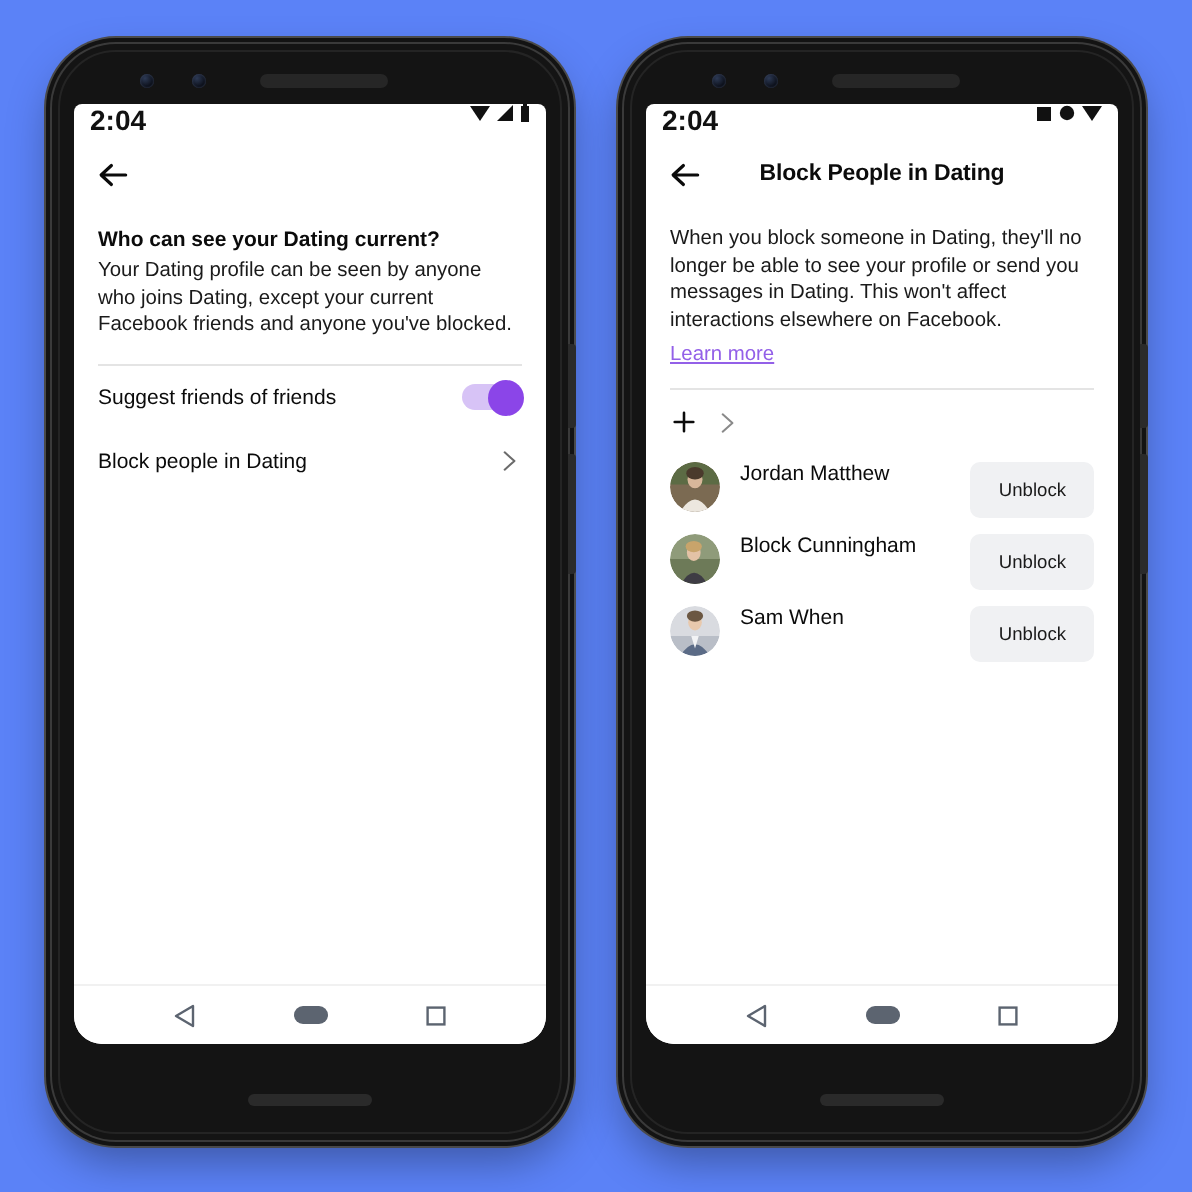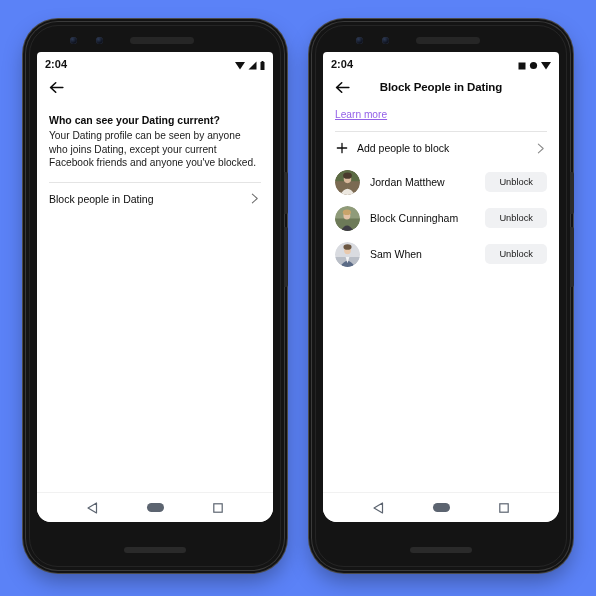--- a/index.html
+++ b/index.html
@@ -100,24 +100,24 @@
     overflow: hidden;
     display: flex;
     flex-direction: column;
   }
 
   
   .statusbar {
     height: 18px;
     flex: 0 0 18px;
     display: flex;
-    align-items: flex-end;
+    align-items: flex-start;
     justify-content: space-between;
     padding: 0 8px;
-    font-size: 11px;
+    font-size: 14px;
     font-weight: bold;
     color: #111;
   }
   .status-icons {
     display: flex;
     align-items: center;
     gap: 3px;
   }
   .si { display: block; }
 
@@ -224,21 +224,20 @@
   .plus-icon {
     width: 14px; height: 14px;
     flex: 0 0 auto;
     margin-right: 8px;
     display: block;
   }
 
   
   .person-row {
     display: flex;
-    align-items: center;
     min-height: 36px;
     padding: 4px 0;
   }
   .avatar {
     width: 25px; height: 25px;
     border-radius: 50%;
     flex: 0 0 auto;
     margin-right: 10px;
     overflow: hidden;
     position: relative;
@@ -314,20 +313,26 @@
           <path d="M20 12 H5 M11 6 L4.5 12 L11 18" stroke="#0b0b0b" stroke-width="2" fill="none" stroke-linecap="round" stroke-linejoin="round"></path>
         </svg>
       </div>
 
       <div class="content">
         <div class="sect-title">Who can see your Dating current?</div>
         <div class="para">Your Dating profile can be seen by anyone who joins Dating, except your current Facebook friends and anyone you've blocked.</div>
 
         <div class="divider"></div>
 
+        <div class="row">
+          <span class="row-label">Suggest friends of friends</span>
+          <span class="toggle">
+            <span class="toggle-thumb"></span>
+          </span>
+        </div>
 
         <div class="row">
           <span class="row-label">Block people in Dating</span>
           <svg class="chev" viewBox="0 0 24 24">
             <path d="M8 4 L17 12 L8 20" stroke="#6b6b6b" stroke-width="1.9" fill="none" stroke-linecap="round" stroke-linejoin="round"></path>
           </svg>
         </div>
       </div>
 
       <div class="navbar">
@@ -369,29 +374,29 @@
       </div>
 
       <div class="appbar">
         <svg class="back-arrow" viewBox="0 0 24 24">
           <path d="M20 12 H5 M11 6 L4.5 12 L11 18" stroke="#0b0b0b" stroke-width="2" fill="none" stroke-linecap="round" stroke-linejoin="round"></path>
         </svg>
         <div class="appbar-title">Block People in Dating</div>
       </div>
 
       <div class="content">
+        <div class="para" style="margin-top:9px">When you block someone in Dating, they'll no longer be able to see your profile or send you messages in Dating. This won't affect interactions elsewhere on Facebook.</div>
         <span class="link">Learn more</span>
 
         <div class="divider" style="margin-top:9px"></div>
 
         <div class="row">
           <svg class="plus-icon" viewBox="0 0 24 24">
             <path d="M12 4 V20 M4 12 H20" stroke="#0b0b0b" stroke-width="2.2" stroke-linecap="round"></path>
           </svg>
-          <span class="row-label">Add people to block</span>
           <svg class="chev" viewBox="0 0 24 24">
             <path d="M8 4 L17 12 L8 20" stroke="#8a8a8a" stroke-width="1.9" fill="none" stroke-linecap="round" stroke-linejoin="round"></path>
           </svg>
         </div>
 
         <div class="person-row">
           <span class="avatar">
             <svg viewBox="0 0 40 40">
               <defs>
                   <clipPath id="c1">

